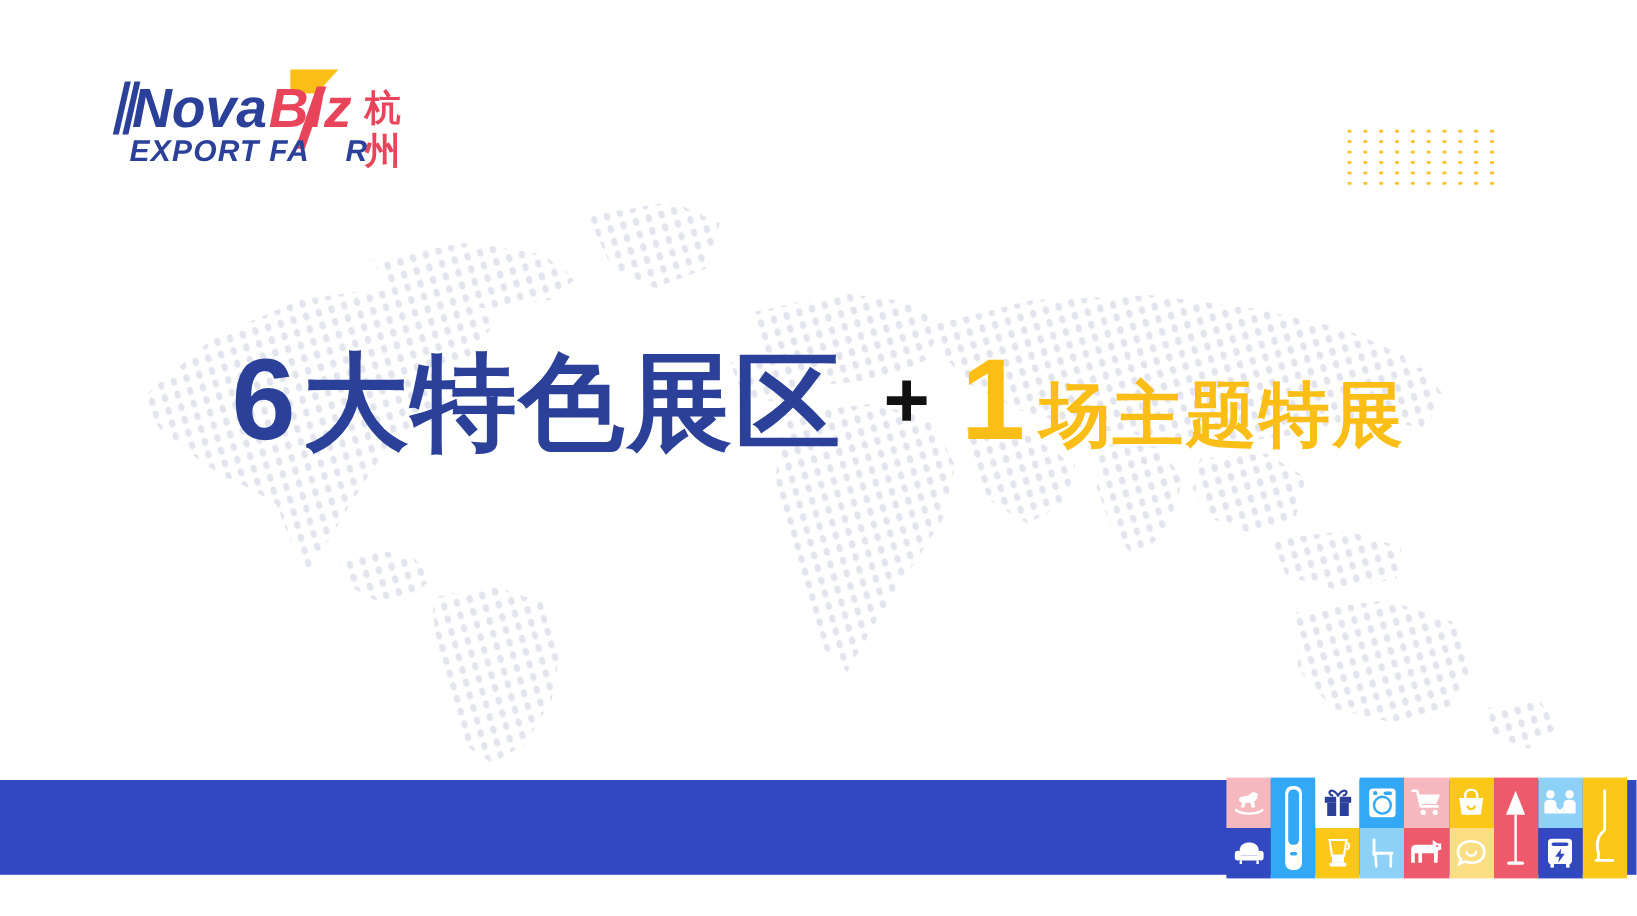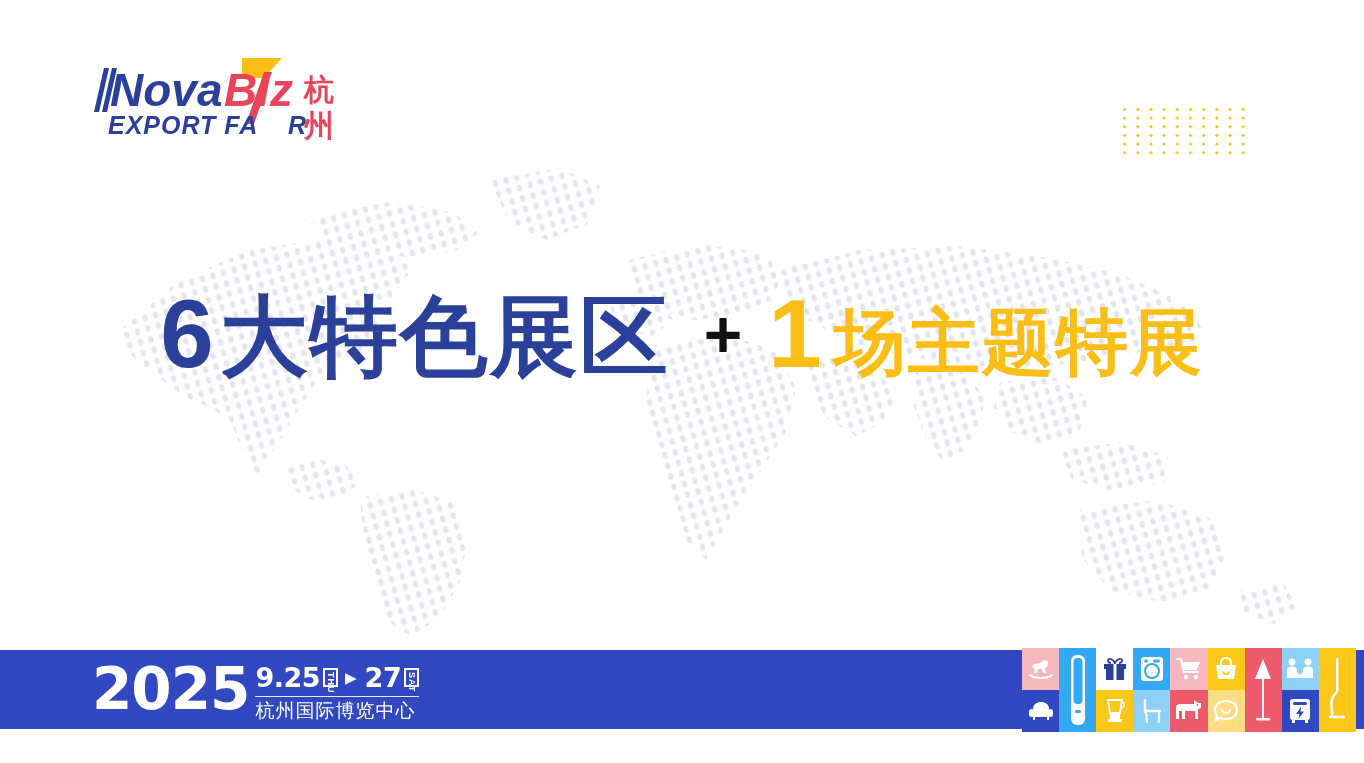--- a/index.html
+++ b/index.html
@@ -49,21 +49,21 @@
   }
   .plus{
     font-size:66px;font-weight:bold;color:#111111;
     margin:0 26px 0 34px;position:relative;top:-10px;
   }
   .num-gold{
     font-size:96px;font-weight:bold;color:#FBBE16;
     letter-spacing:-2px;
   }
   .cn-gold{
-    font-size:72px;font-weight:bold;color:#FBBE16;
+    font-size:59px;font-weight:bold;color:#FBBE16;
     font-family:"DejaVu Sans","Liberation Sans",sans-serif;
     letter-spacing:2px;margin-left:14px;
   }
 
   
   .bottombar{
     position:absolute;left:0;top:650px;width:1364px;height:79px;
     background:#3148C0;
   }
   .datewrap{position:absolute;left:92px;top:660px;height:62px;display:flex;align-items:flex-start;}
@@ -184,33 +184,20 @@
       <text x="212" y="80" font-family="DejaVu Sans, sans-serif" font-size="30" font-weight="bold" fill="#E8445A">州</text>
     </svg>
   </div>
 
   <div class="headline">
     <span class="hl-seg num-blue">6</span><span class="hl-seg cn-blue">大特色展区</span><span class="hl-seg plus">+</span><span class="hl-seg num-gold">1</span><span class="hl-seg cn-gold">场主题特展</span>
   </div>
 
   <div class="bottombar"></div>
 
-  <div class="datewrap">
-    <div class="year">2025</div>
-    <div class="datecol">
-      <div class="daterow">
-        <span class="dnum">9.25</span>
-        <span class="dow">THU</span>
-        <span class="arrow">▶</span>
-        <span class="dnum">27</span>
-        <span class="dow">SAT</span>
-      </div>
-      <div class="venue">杭州国际博览中心</div>
-    </div>
-  </div>
 
   <div class="mosaic">
 
     <div class="tile" style="background:#F4B8BE;grid-column:1;grid-row:1;">
       <svg width="26" height="22" viewBox="0 0 26 22">
         <path d="M20 3 L16 2 L12 5 L7 6 C5 6 4 8 5 10 L7 11 L6 15 L9 15 L10 11 L14 11 L15 15 L18 15
                  L17 10 C19 9 20 7 20 5 Z" fill="#fff"></path>
         <path d="M2 17 C7 21 19 21 24 17" stroke="#fff" stroke-width="2" fill="none" stroke-linecap="round"></path>
       </svg>
     </div>

